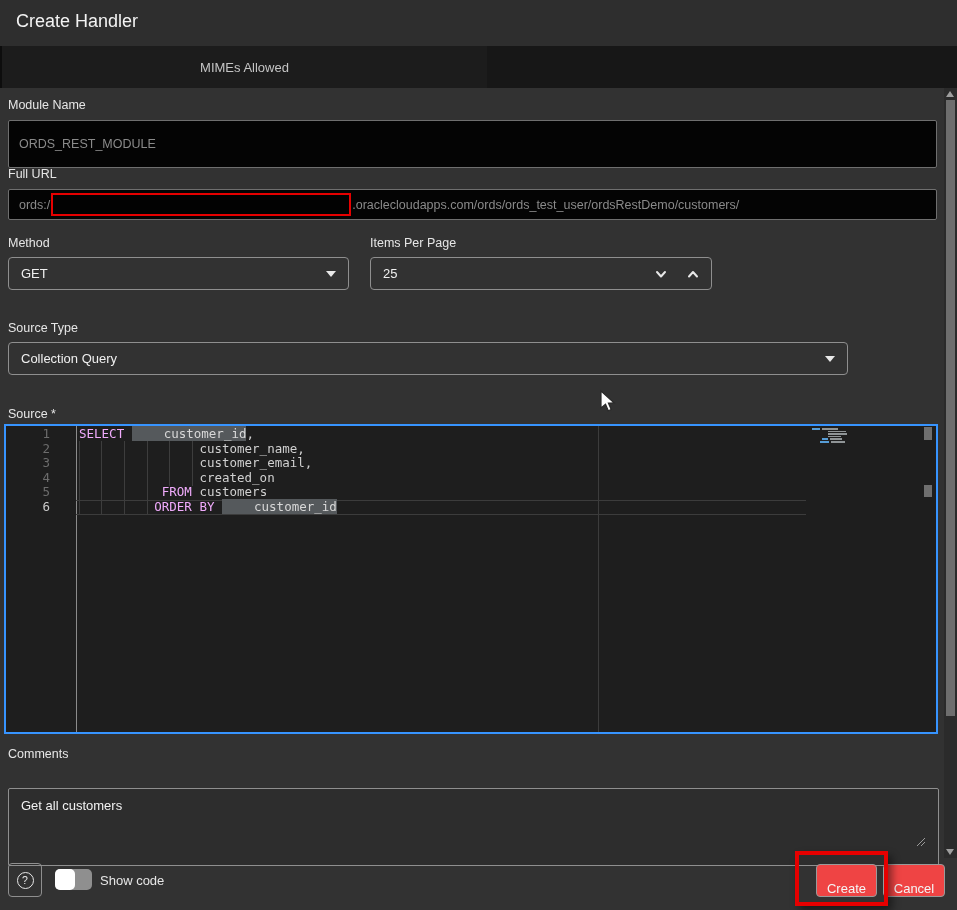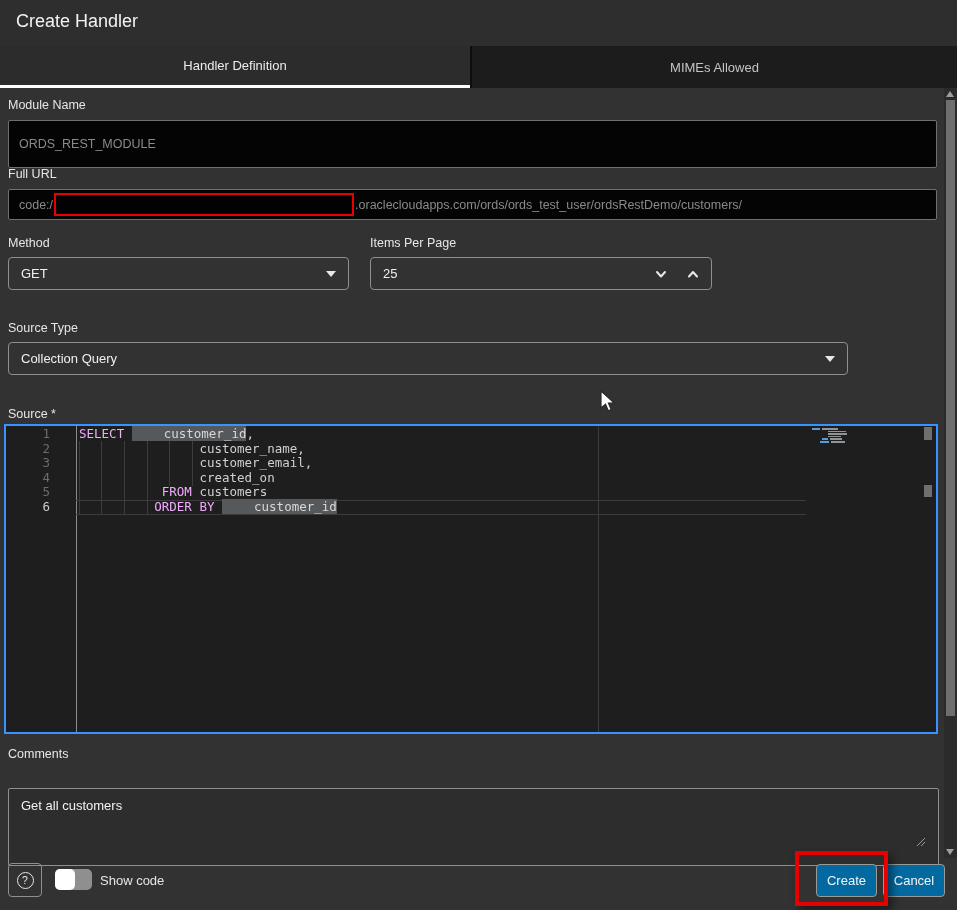--- a/index.html
+++ b/index.html
@@ -71,23 +71,23 @@
   
   .ta {
     position:absolute; background:#2d2d2d; border:1px solid #8f8f8f; border-radius:2px;
     color:#f2f2f2; font-size:13px; font-family:"Liberation Sans",sans-serif;
     padding:9px 12px; resize:none; outline:none;
   }
   .resize-grip { position:absolute; }
   .resize-grip line { stroke:#9a9a9a; stroke-width:1; }
   
   .btn {
-    position:absolute; height:33px; background:#0369a1; border:1px solid #9a9a9a; border-radius:4px;
+    position:absolute; height:33px; background:#ef4444; border:1px solid #9a9a9a; border-radius:4px;
     color:#f5f5f5; font-size:13px; font-family:"Liberation Sans",sans-serif;
-    display:flex; align-items:center; justify-content:center; cursor:default;
+    display:flex; align-items:flex-end; justify-content:center; cursor:default;
   }
   .help-btn { position:absolute; left:8px; top:863px; width:34px; height:34px; background:transparent;
     border:1px solid #8f8f8f; border-radius:4px; display:flex; align-items:center; justify-content:center; }
   .help-circle { width:17px; height:17px; border:1.4px solid #e8e8e8; border-radius:50%;
     display:flex; align-items:center; justify-content:center; font-size:10.5px; color:#e8e8e8; }
   .toggle { position:absolute; left:55px; top:869px; width:37px; height:21px; background:#8f8f8f; border-radius:5px; }
   .knob { position:absolute; left:0; top:0; width:20px; height:21px; background:#ffffff; border-radius:5px; }
   .annot-box { position:absolute; border:4px solid #e60000; box-shadow:4px 5px 8px rgba(0,0,0,0.45); }
   
   .scrollbar { position:absolute; left:944px; top:88px; width:13px; height:770px; background:#2b2b2b; }
@@ -99,34 +99,31 @@
   .cursor-svg { position:absolute; left:598px; top:389px; }
 </style>
 </head>
 <body>
 
 <div class="titlebar">
   <div class="title">Create Handler</div>
 </div>
 
 <div class="tabbar">
-  <div class="tab active">
-    <span>Handler Definition</span>
-  </div>
   <div class="tab inactive">
     <span>MIMEs Allowed</span>
   </div>
 </div>
 
 <div class="lbl" style="left:8px; top:98px;">Module Name</div>
 <input class="txtin" style="left: 8px; top: 120px; width: 929px;" readonly="" value="ORDS_REST_MODULE">
 
 <div class="lbl" style="left:8px; top:167px;">Full URL</div>
 <div class="urlfield" style="left:8px; top:189px; width:929px;">
-  <span>code:/</span>
+  <span>ords:/</span>
   <span class="redact"></span>
   <span>.oraclecloudapps.com/ords/ords_test_user/ordsRestDemo/customers/</span>
 </div>
 
 <div class="lbl" style="left:8px; top:236px;">Method</div>
 <div class="sel" style="left:8px; top:257px; width:341px;">
   <span>GET</span>
   <span class="grow"></span>
   <span class="caret-down"></span>
 </div>

